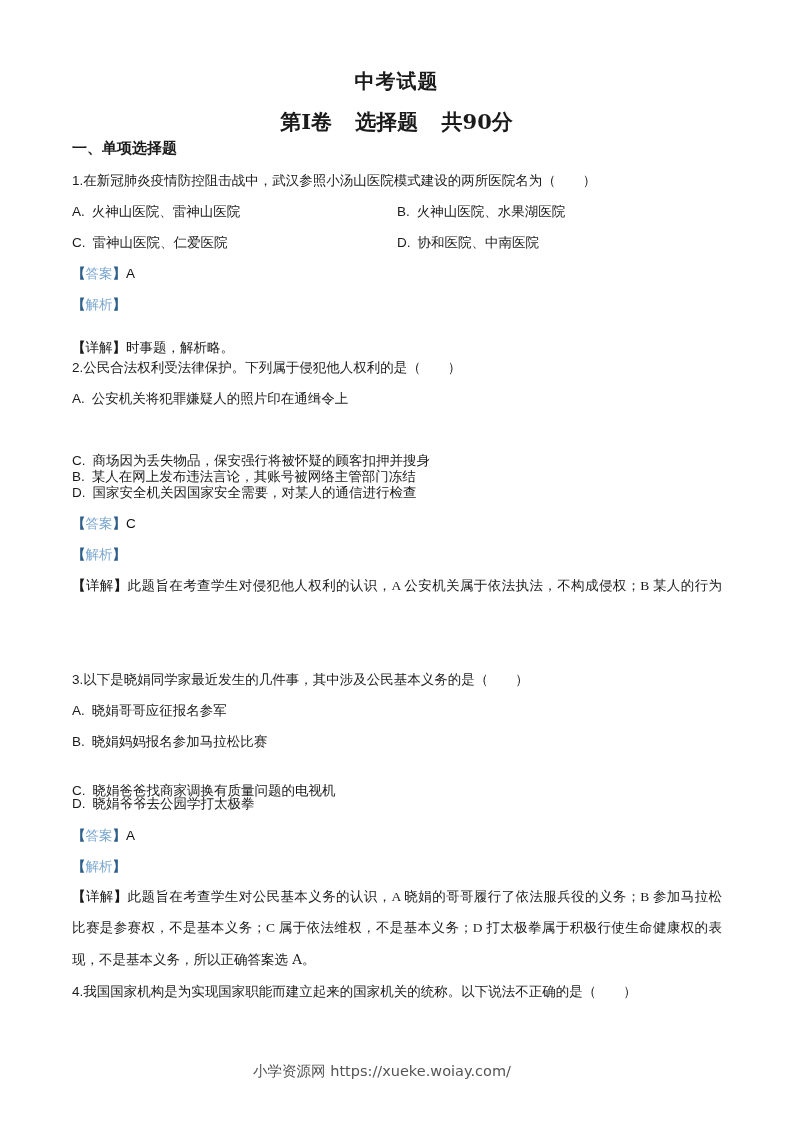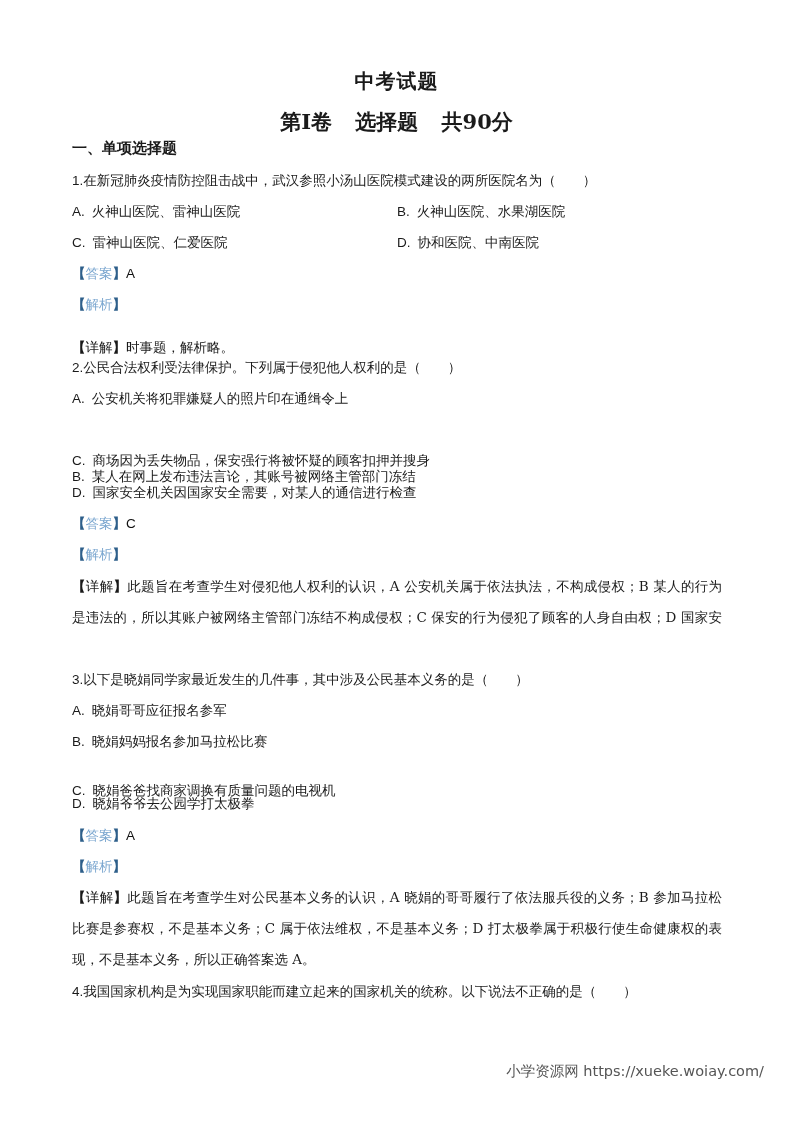--- a/index.html
+++ b/index.html
@@ -74,26 +74,27 @@
       color: #1a1a1a;
     }
     .answer-val {
       font-family: "Liberation Sans", sans-serif;
       color: #111;
     }
     .justify {
       width: 650px;
       text-align: justify;
       text-align-last: justify;
+      font-family: Liberation Serif, serif;
     }
     .footer {
       position: absolute;
       left: 0; width: 764px;
       top: 1062px;
-      text-align: right;
+      text-align: center;
       font-family: "DejaVu Sans", sans-serif;
       font-size: 14.5px;
       color: #555555;
     }
   </style>
 </head>
 <body>
 
 <div class="page">
 
@@ -149,21 +150,20 @@
   </div>
   <div class="line" style="top:513px;">
     <span class="tag-bracket">【</span><span class="tag-text">答案</span><span class="tag-bracket">】</span><span class="answer-val">C</span>
   </div>
   <div class="line" style="top:544px;">
     <span class="tag-bracket">【</span><span class="tag-text">解析</span><span class="tag-bracket">】</span>
   </div>
   <div class="line justify" style="top:576px;">
     <span class="detail-bracket">【</span><span>详解</span><span class="detail-bracket">】</span><span>此题旨在考查学生对侵犯他人权利的认识，A 公安机关属于依法执法，不构成侵权；B 某人的行为</span>
   </div>
-  <div class="line justify" style="top:607px;">是违法的，所以其账户被网络主管部门冻结不构成侵权；C 保安的行为侵犯了顾客的人身自由权；D 国家安</div>
 
   <div class="line" style="top:669px;">
     <span class="qnum">3.</span><span>以下是晓娟同学家最近发生的几件事，其中涉及公民基本义务的是（　　）</span>
   </div>
   <div class="line" style="top:700px;">
     <span class="opt-letter">A.</span><span>晓娟哥哥应征报名参军</span>
   </div>
   <div class="line" style="top:731px;">
     <span class="opt-letter">B.</span><span>晓娟妈妈报名参加马拉松比赛</span>
   </div>

